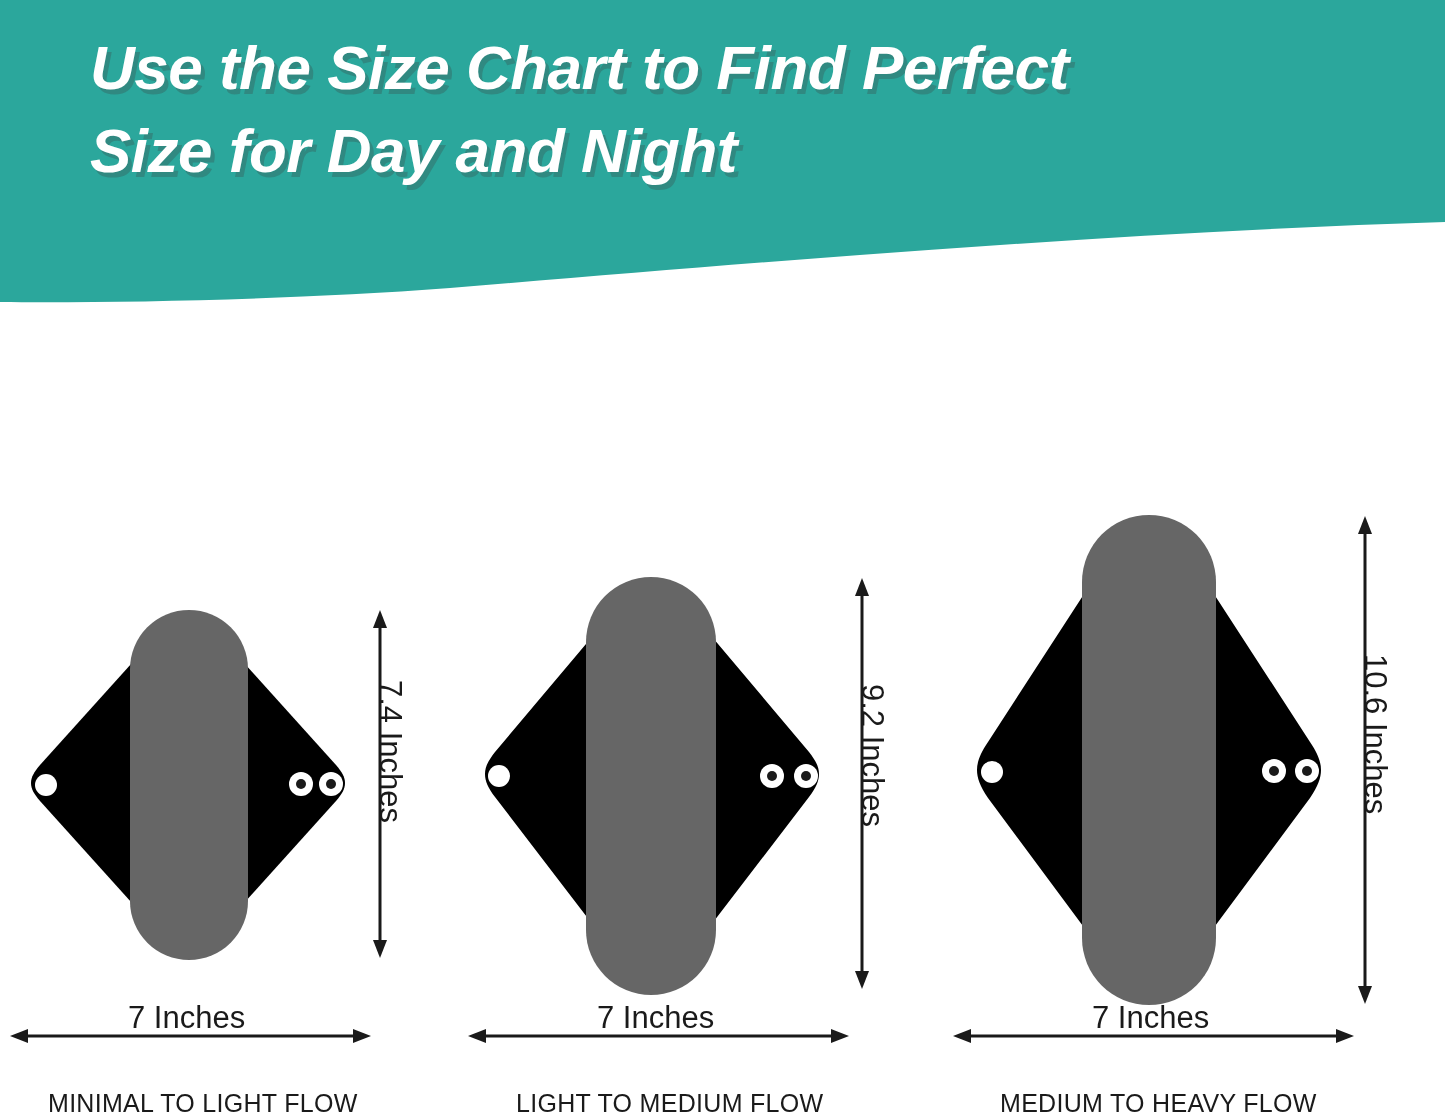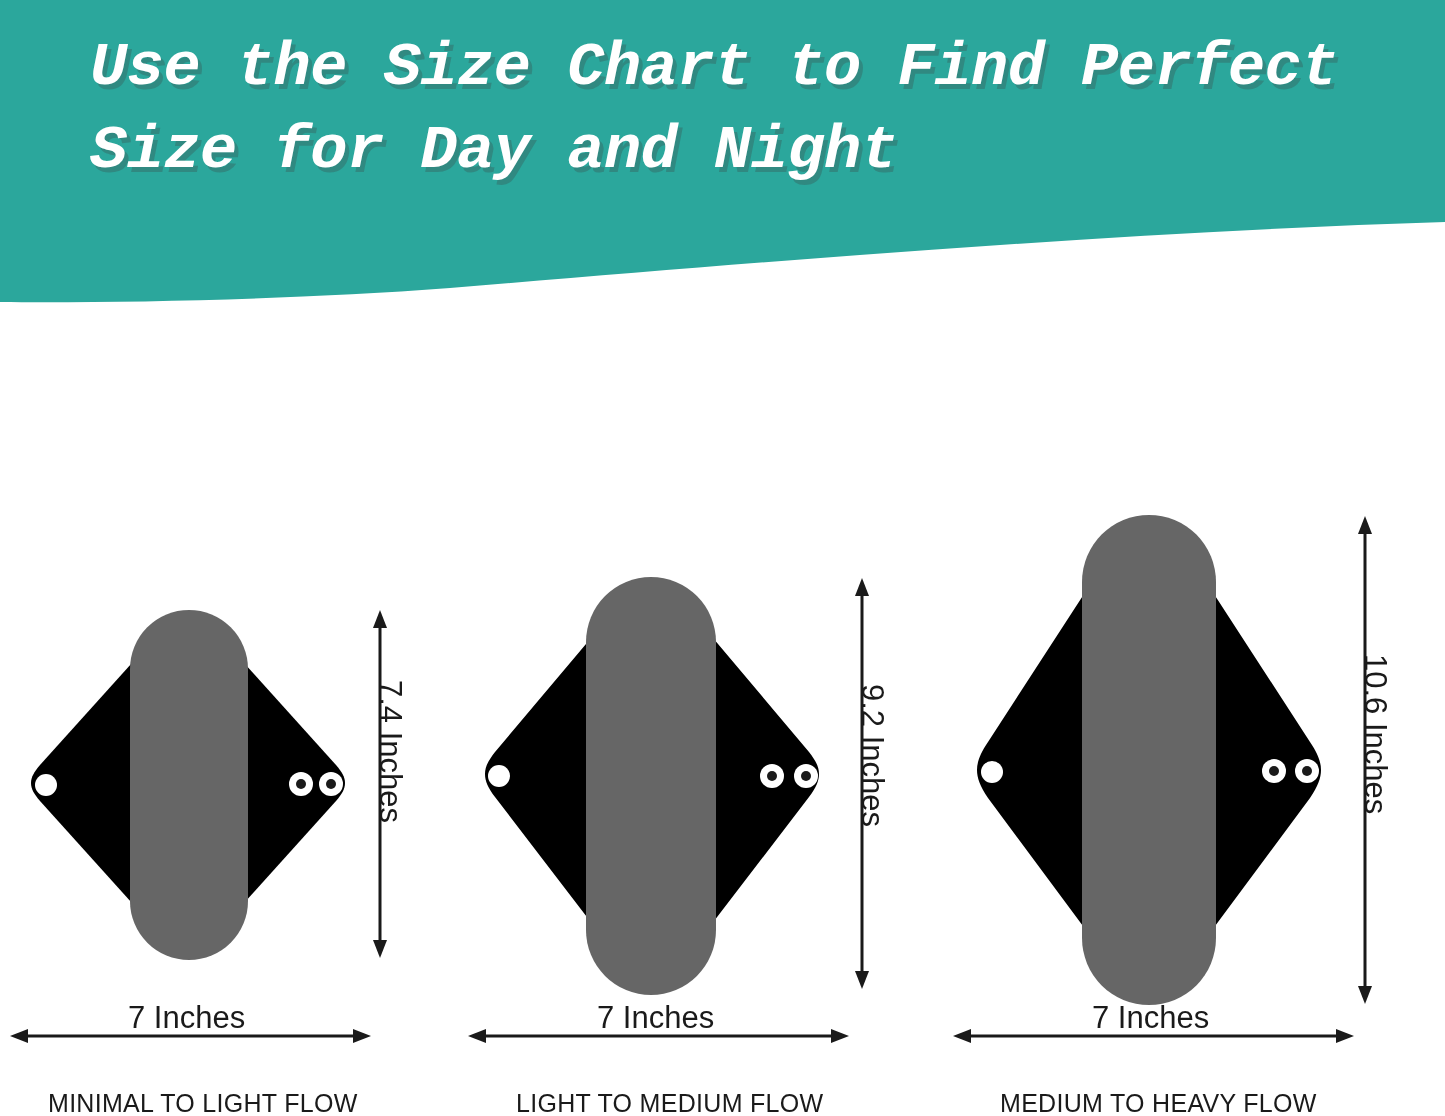--- a/index.html
+++ b/index.html
@@ -18,21 +18,20 @@
     overflow: hidden;
   }
 
   
   #banner {
     position: absolute;
     left: 0;
     top: 0;
     width: 1445px;
     height: 310px;
-    font-family: Liberation Mono, monospace;
   }
   #banner-shape {
     position: absolute;
     left: 0;
     top: 0;
     width: 1445px;
     height: 310px;
     display: block;
   }
   #banner-title {

